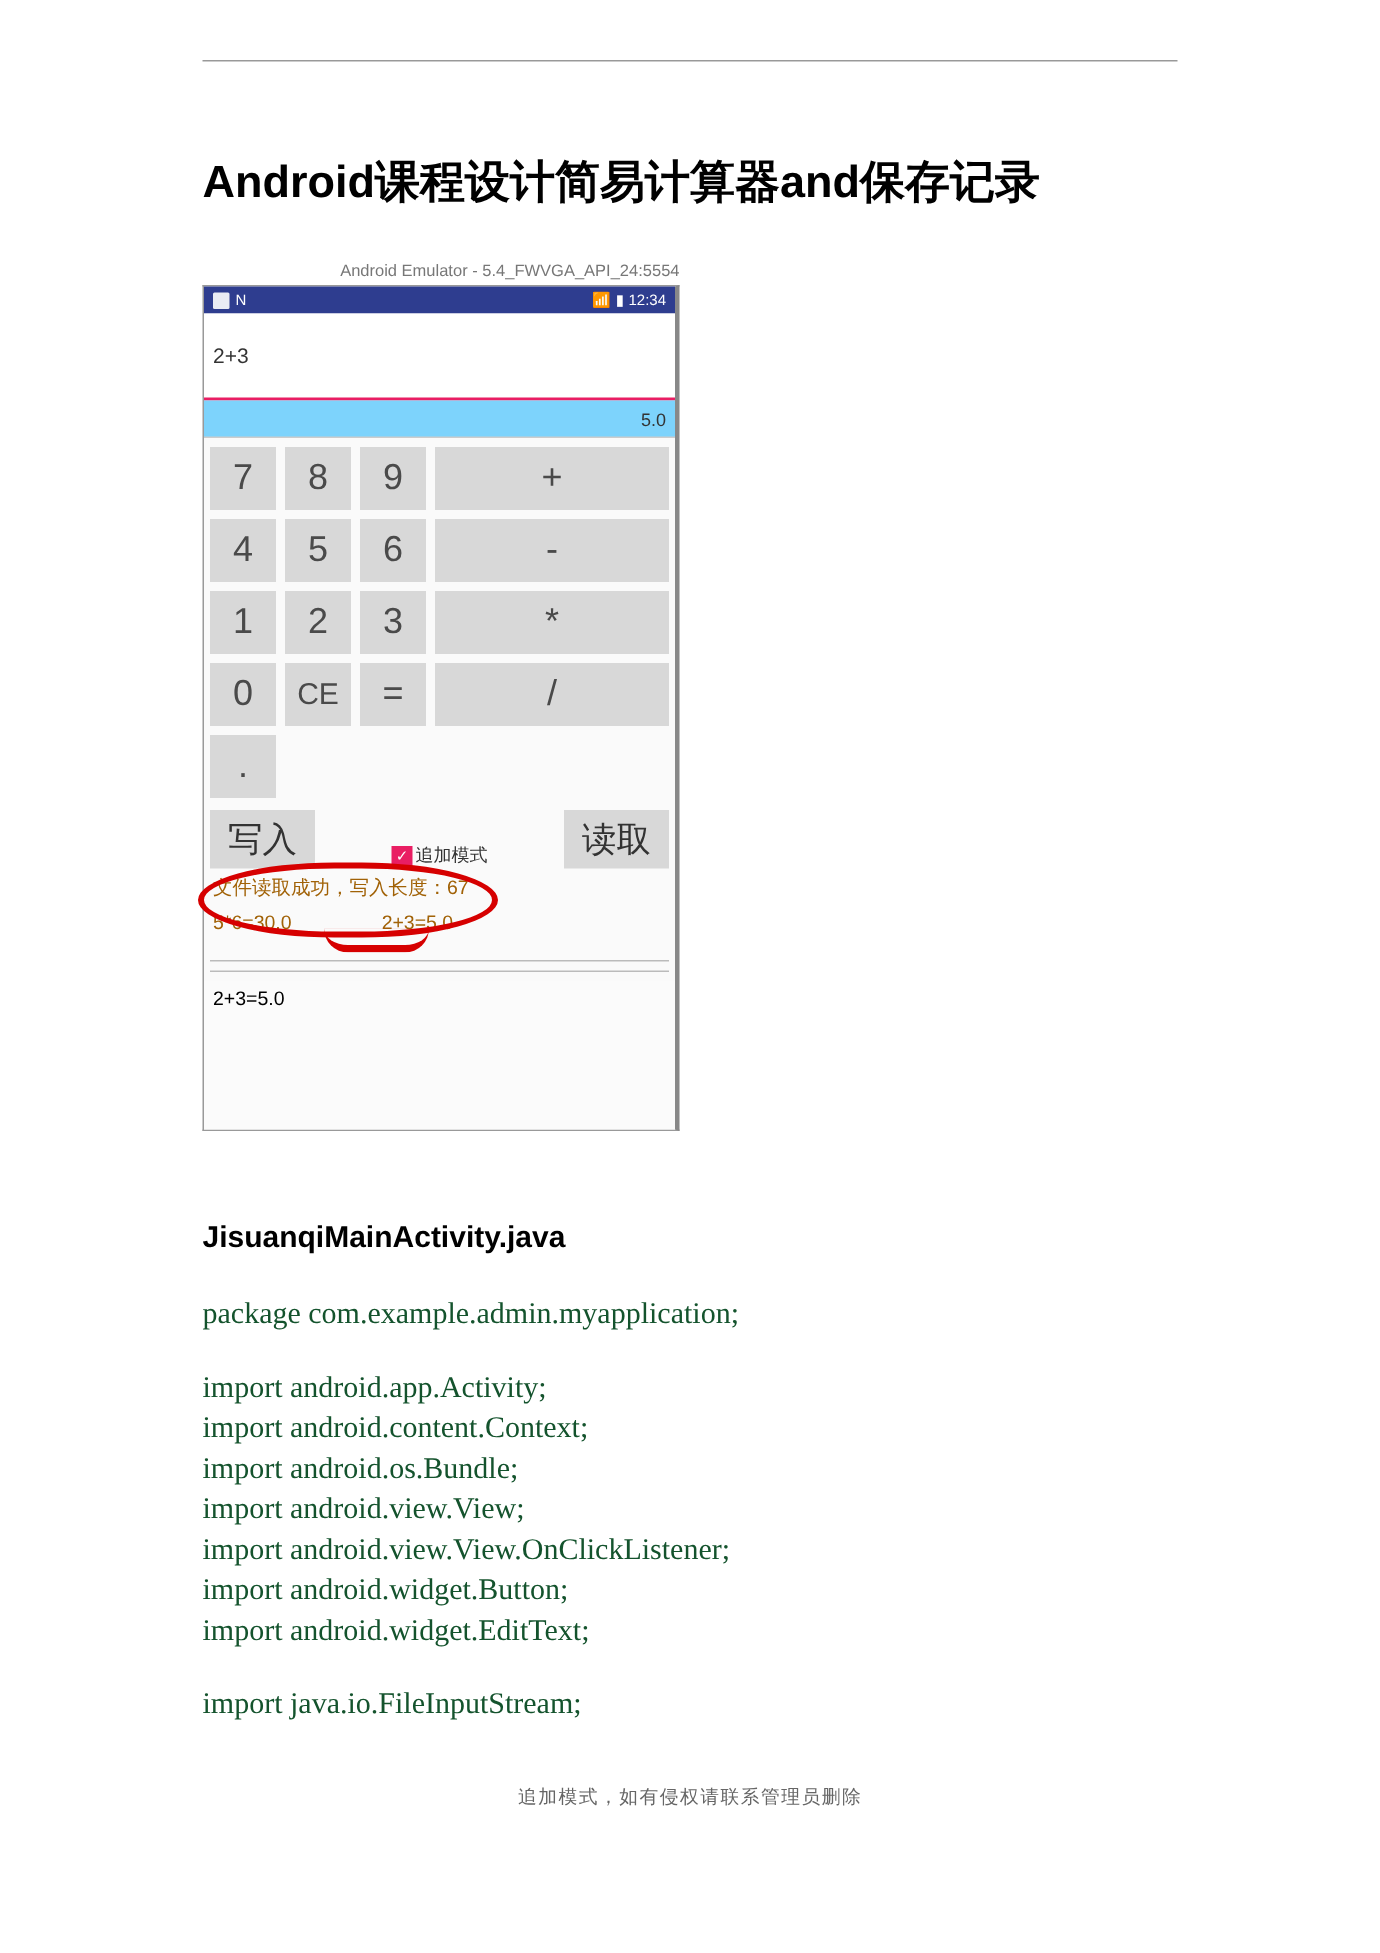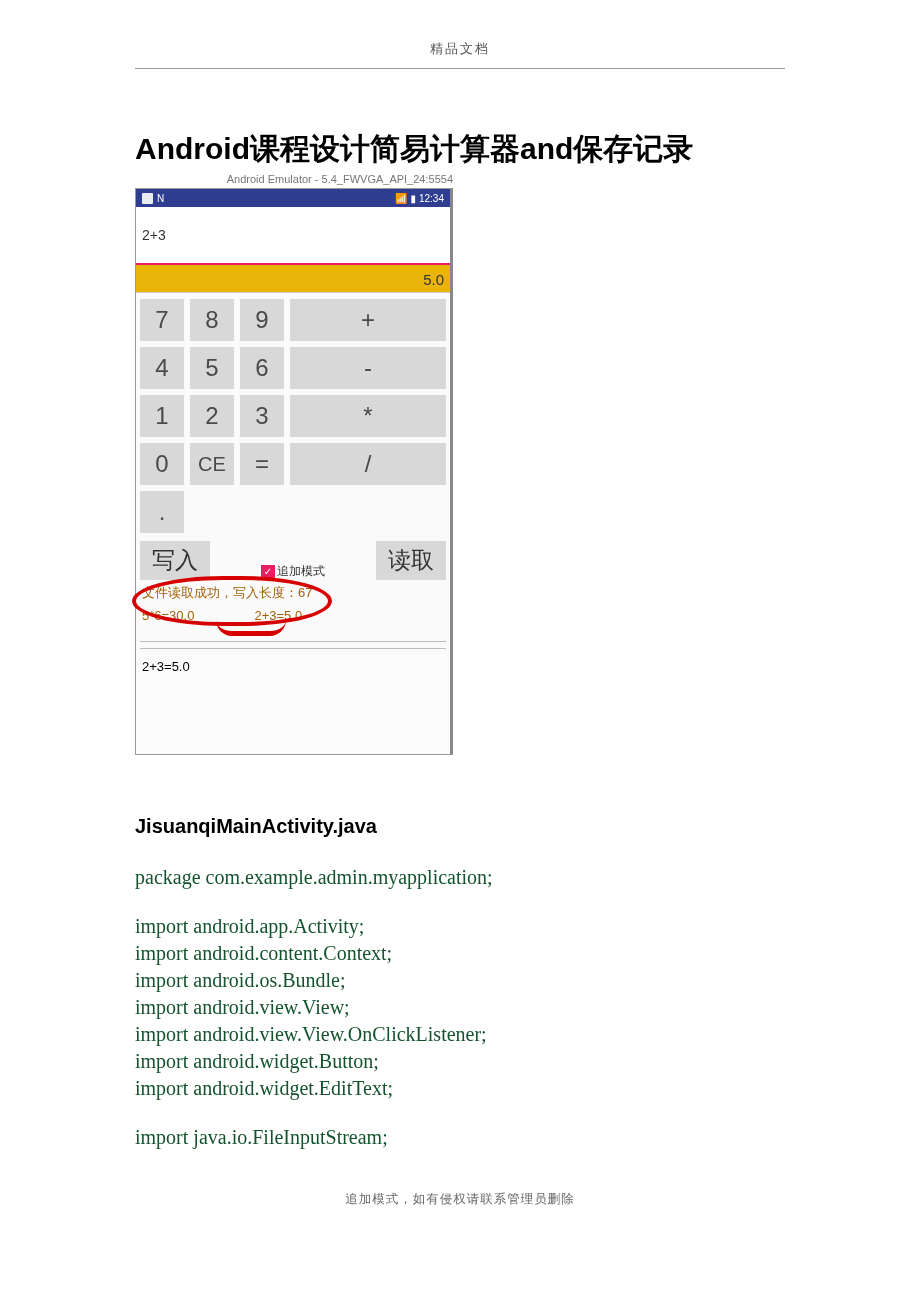--- a/index.html
+++ b/index.html
@@ -1,29 +1,29 @@
 <!DOCTYPE html>
 <html><head>
 <meta charset="utf-8">
 <style>
   * { margin: 0; padding: 0; box-sizing: border-box; }
   body { background: #fff; font-family: "Microsoft YaHei", Arial, sans-serif; width: 920px; }
   .page { padding: 40px 135px 30px 135px; }
   .header-text { text-align: center; font-size: 13px; color: #555; letter-spacing: 2px; padding-bottom: 10px; }
   .header-rule { border: none; border-top: 1px solid #999; margin-bottom: 60px; }
-  .title { font-size: 30px; font-weight: bold; color: #000; }
+  .title { font-size: 30px; font-weight: bold; color: #000; margin-bottom: 30px; }
   .emu-wrap { width: 320px; margin-bottom: 60px; }
   .emu-caption { color: #777; font-size: 11px; padding: 3px 2px; text-align: right; }
   .emu { width: 318px; background: #fafafa; border: 1px solid #999; border-right: 3px solid #888; }
   .statusbar { background: #2e3d8f; height: 18px; display: flex; align-items: center; justify-content: space-between; padding: 0 6px; color: #fff; font-size: 10px; }
   .statusbar .left { display: flex; gap: 4px; align-items: center; }
   .statusbar .right { display: flex; gap: 3px; align-items: center; }
   .sb-icon { width: 11px; height: 11px; background: #fff; opacity: .9; border-radius: 1px; }
   .expr-field { background: #fff; border-bottom: 2px solid #e91e63; font-size: 14px; color: #333; padding: 20px 6px; }
-  .result-field { background: #eab308; border-bottom: 1px solid #ccc; font-size: 15px; color: #333; padding: 6px 6px 4px 6px; text-align: right; }
+  .result-field { background: #7dd3fc; border-bottom: 1px solid #ccc; font-size: 12px; color: #333; padding: 6px 6px 4px 6px; text-align: right; }
   .keypad { padding: 6px 4px 2px 4px; }
   .krow { display: flex; gap: 6px; margin-bottom: 6px; }
   .kbtn { background: #d8d8d8; color: #4a4a4a; font-size: 24px; display: flex; align-items: center; justify-content: center; height: 42px; position: relative; }
   .kn { width: 44px; }
   .kop { flex: 1; }
   .kdot { width: 44px; }
   .iorow { display: flex; align-items: flex-end; padding: 0 4px 2px 4px; gap: 10px; }
   .iobtn { background: #d8d8d8; color: #333; font-size: 23px; padding: 4px 12px; }
   .chkwrap { display: flex; align-items: center; gap: 2px; font-size: 12px; color: #333; flex: 1; justify-content: center; }
   .chk { width: 14px; height: 14px; background: #e91e63; display: flex; align-items: center; justify-content: center; color: #fff; font-size: 10px; }
@@ -38,21 +38,20 @@
   .code { font-family: "Times New Roman", serif; font-size: 20px; line-height: 1.35; color: #14532d; }
   .code p { margin: 0; }
   .code .blank { height: 22px; }
   .footer-text { text-align: center; font-size: 12.5px; color: #666; margin-top: 40px; letter-spacing: 1px; }
 </style>
 </head>
 <body>
 
 <div class="page">
 
-  <div class="header-text">精品文档</div>
   <hr class="header-rule">
 
   <h1 class="title">Android课程设计简易计算器and保存记录</h1>
 
   <div class="emu-wrap">
     <div class="emu-caption">Android Emulator - 5.4_FWVGA_API_24:5554</div>
     <div class="emu">
 
       <div class="statusbar">
         <div class="left">

